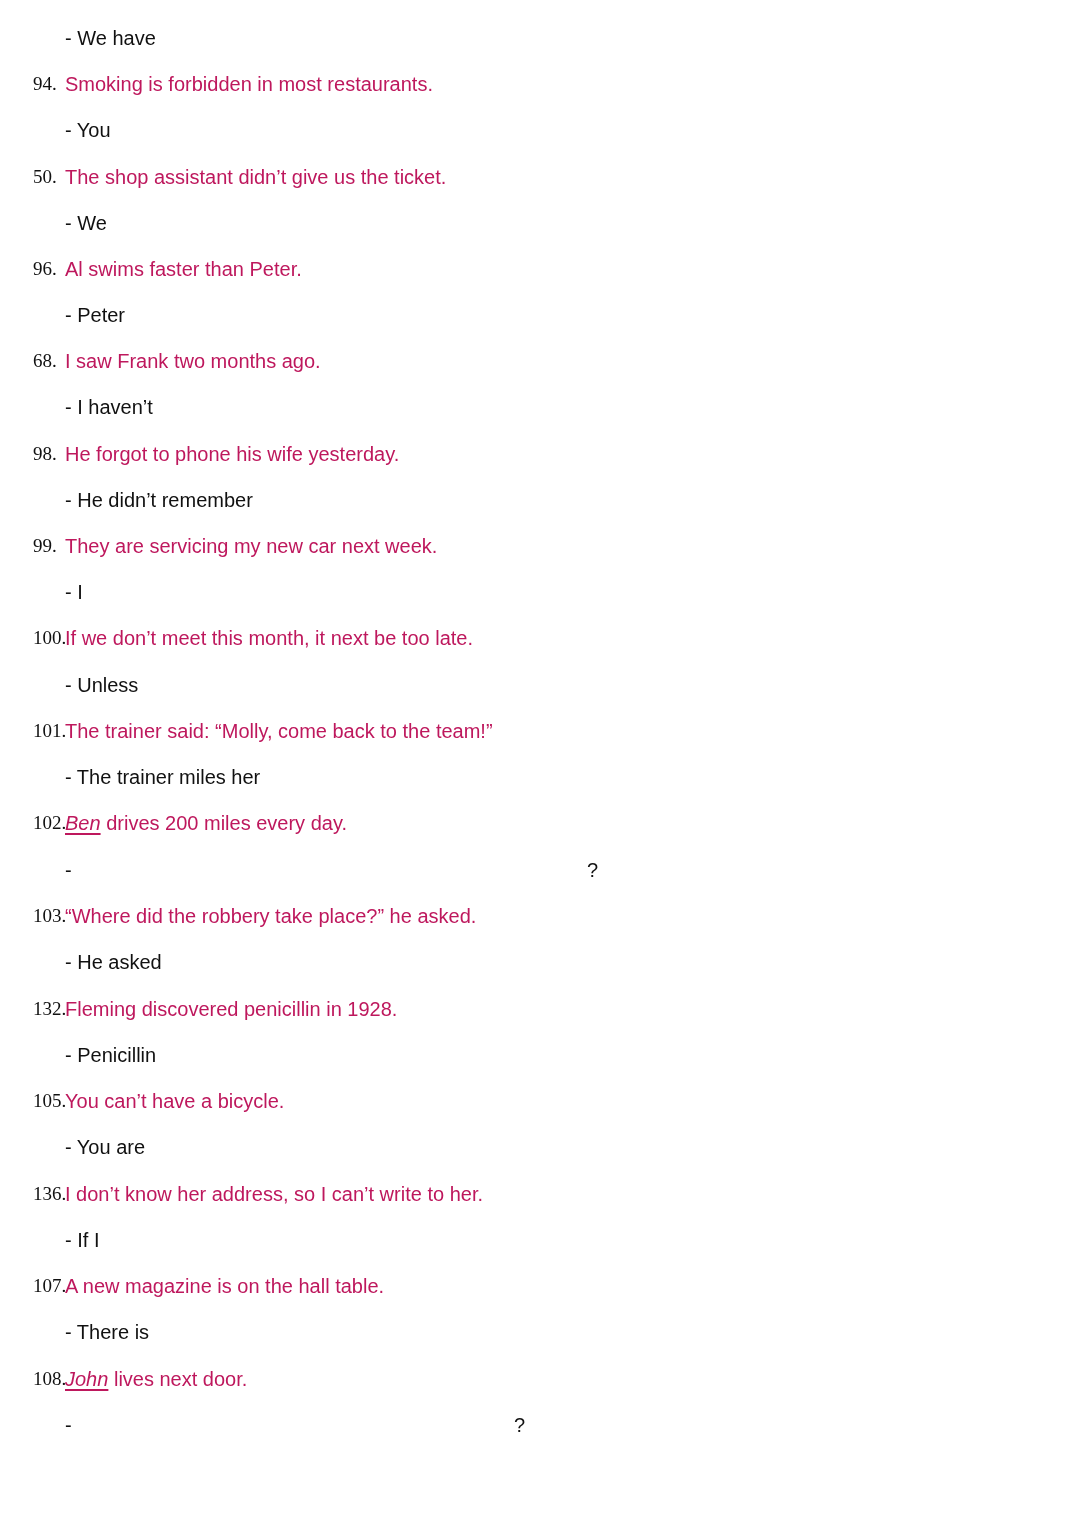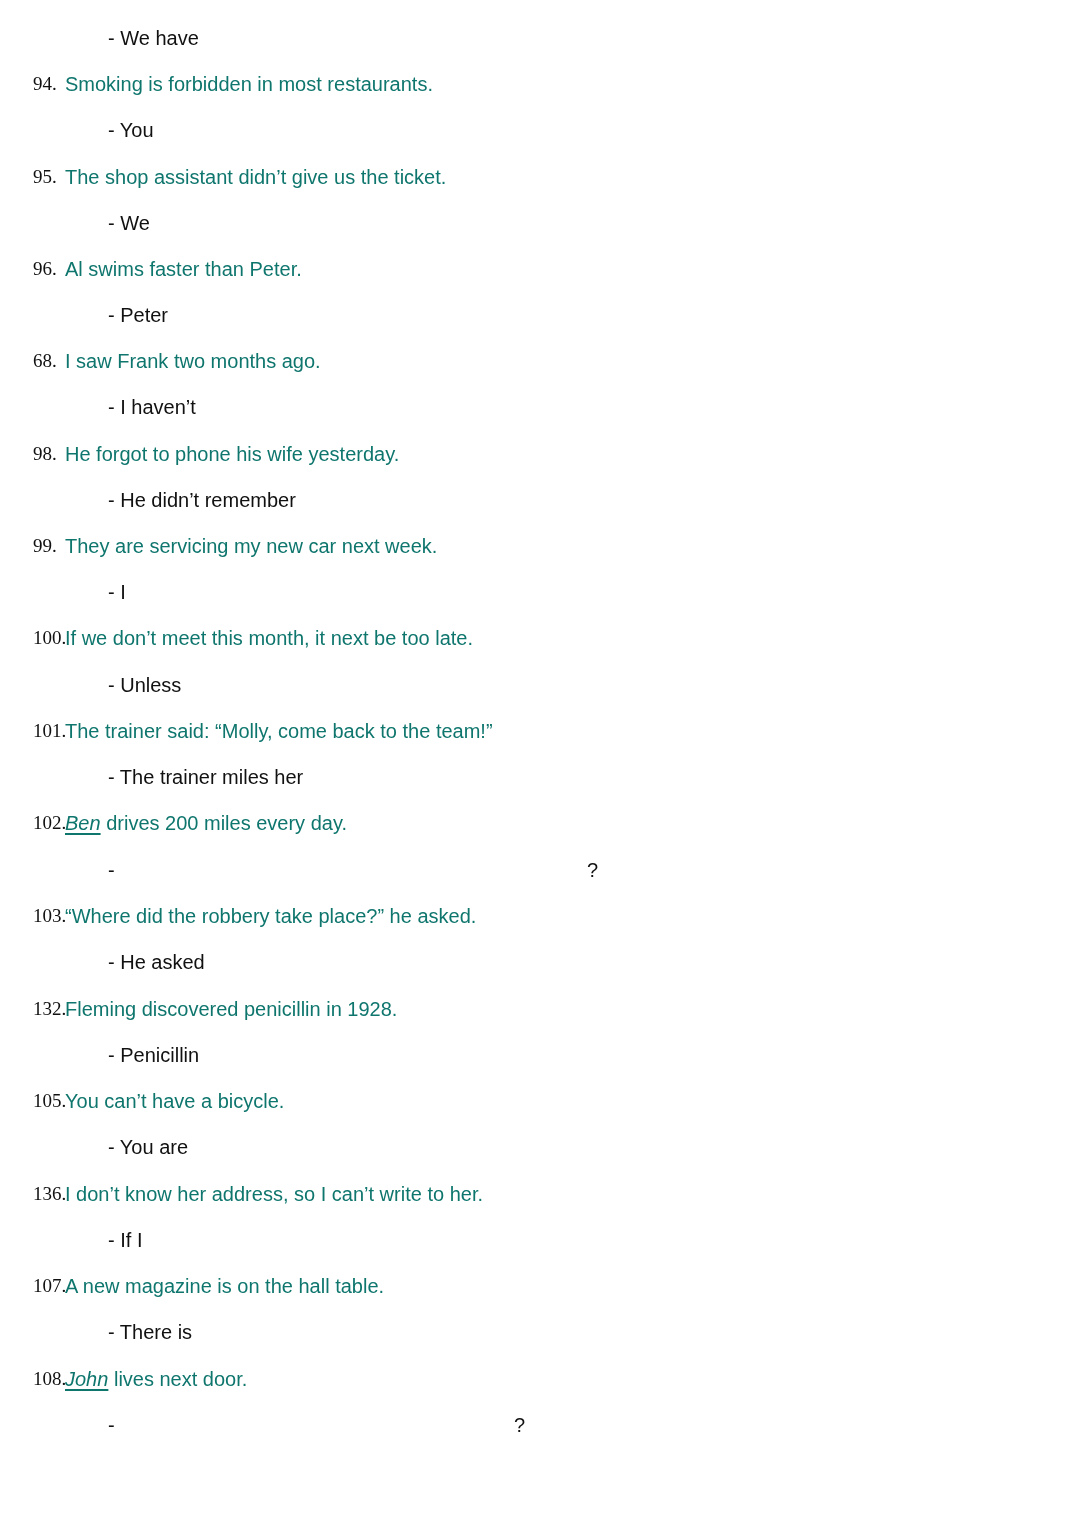--- a/index.html
+++ b/index.html
@@ -1,40 +1,40 @@
 <!DOCTYPE html>
 <html><head>
 <meta charset="utf-8">
 <style>
   html, body { margin: 0; padding: 0; background: #ffffff; }
   body { width: 1080px; height: 1529px; position: relative; overflow: hidden; color: #111111; }
   .line { position: absolute; left: 0; height: 30px; line-height: 30px; white-space: nowrap; }
   .num { position: absolute; left: 33px; font-family: Liberation Serif, serif; font-size: 19px; color: #111; }
-  .text { position: absolute; left: 65px; font-family: "Liberation Sans", sans-serif; font-size: 20px; color: #0f766e; }
-  .ans { position: absolute; left: 65px; font-family: "Liberation Sans", sans-serif; font-size: 20px; color: #111; margin-left: 43px; }
+  .text { position: absolute; left: 65px; font-family: "Liberation Sans", sans-serif; font-size: 20px; color: #be185d; }
+  .ans { position: absolute; left: 65px; font-family: "Liberation Sans", sans-serif; font-size: 20px; color: #111; }
   .qmark { position: absolute; font-family: "Liberation Sans", sans-serif; font-size: 20px; color: #111; }
   u { text-decoration: underline; text-underline-offset: 3px; font-style: italic; }
 </style>
 </head>
 <body>
 
 <div class="line" style="top:23px">
   <span class="ans">- We have</span>
 </div>
 
 <div class="line" style="top:69px">
   <span class="num">94.</span>
   <span class="text">Smoking is forbidden in most restaurants.</span>
 </div>
 <div class="line" style="top:115px">
   <span class="ans">- You</span>
 </div>
 
 <div class="line" style="top:162px">
-  <span class="num">95.</span>
+  <span class="num">50.</span>
   <span class="text">The shop assistant didn’t give us the ticket.</span>
 </div>
 <div class="line" style="top:208px">
   <span class="ans">- We</span>
 </div>
 
 <div class="line" style="top:254px">
   <span class="num">96.</span>
   <span class="text">Al swims faster than Peter.</span>
 </div>

